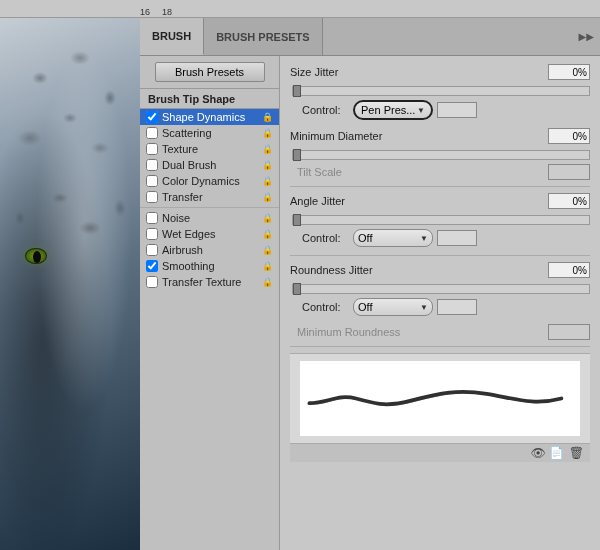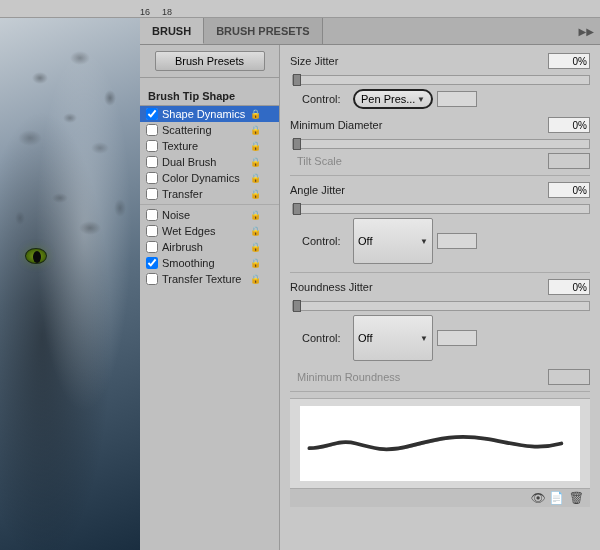--- a/index.html
+++ b/index.html
@@ -97,21 +97,21 @@
       display: flex;
       flex-direction: column;
     }
 
     
     .tab-bar {
       display: flex;
       align-items: center;
       background: #b0b0b0;
       border-bottom: 1px solid #888;
-      height: 27px;
+      height: 38px;
     }
     .tab {
       padding: 3px 12px;
       font-size: 11px;
       font-weight: bold;
       color: #222;
       border-right: 1px solid #888;
       cursor: pointer;
       height: 100%;
       display: flex;
@@ -159,34 +159,34 @@
       border-radius: 2px;
       font-size: 11px;
       cursor: pointer;
       text-align: center;
     }
 
     .brush-tip-label {
       font-size: 11px;
       font-weight: bold;
       color: #222;
-      padding: 12px 8px 3px 8px;
+      padding: 4px 8px 3px 8px;
       border-top: 1px solid #999;
       border-bottom: 1px solid #999;
     }
 
     .brush-list {
       list-style: none;
       flex: 1;
     }
 
     .brush-list-item {
       display: flex;
       align-items: center;
-      padding: 2px 17px 2px 6px;
+      padding: 2px 5px 2px 6px;
       font-size: 11px;
       color: #222;
       cursor: pointer;
       position: relative;
     }
 
     .brush-list-item.selected {
       background: #316ac5;
       color: white;
     }
@@ -281,22 +281,22 @@
       color: #222;
       margin-right: 6px;
       min-width: 45px;
     }
 
     .control-dropdown {
       display: flex;
       align-items: center;
       background: linear-gradient(to bottom, #e8e8e8 0%, #d0d0d0 100%);
       border: 1px solid #888;
-      border-radius: 2px;
-      padding: 16px 4px;
+      border-radius: 8px;
+      padding: 2px 4px;
       font-size: 11px;
       cursor: pointer;
       min-width: 80px;
       position: relative;
     }
 
     .control-dropdown.highlighted {
       border: 2px solid #222;
       border-radius: 12px;
       padding: 2px 6px;

